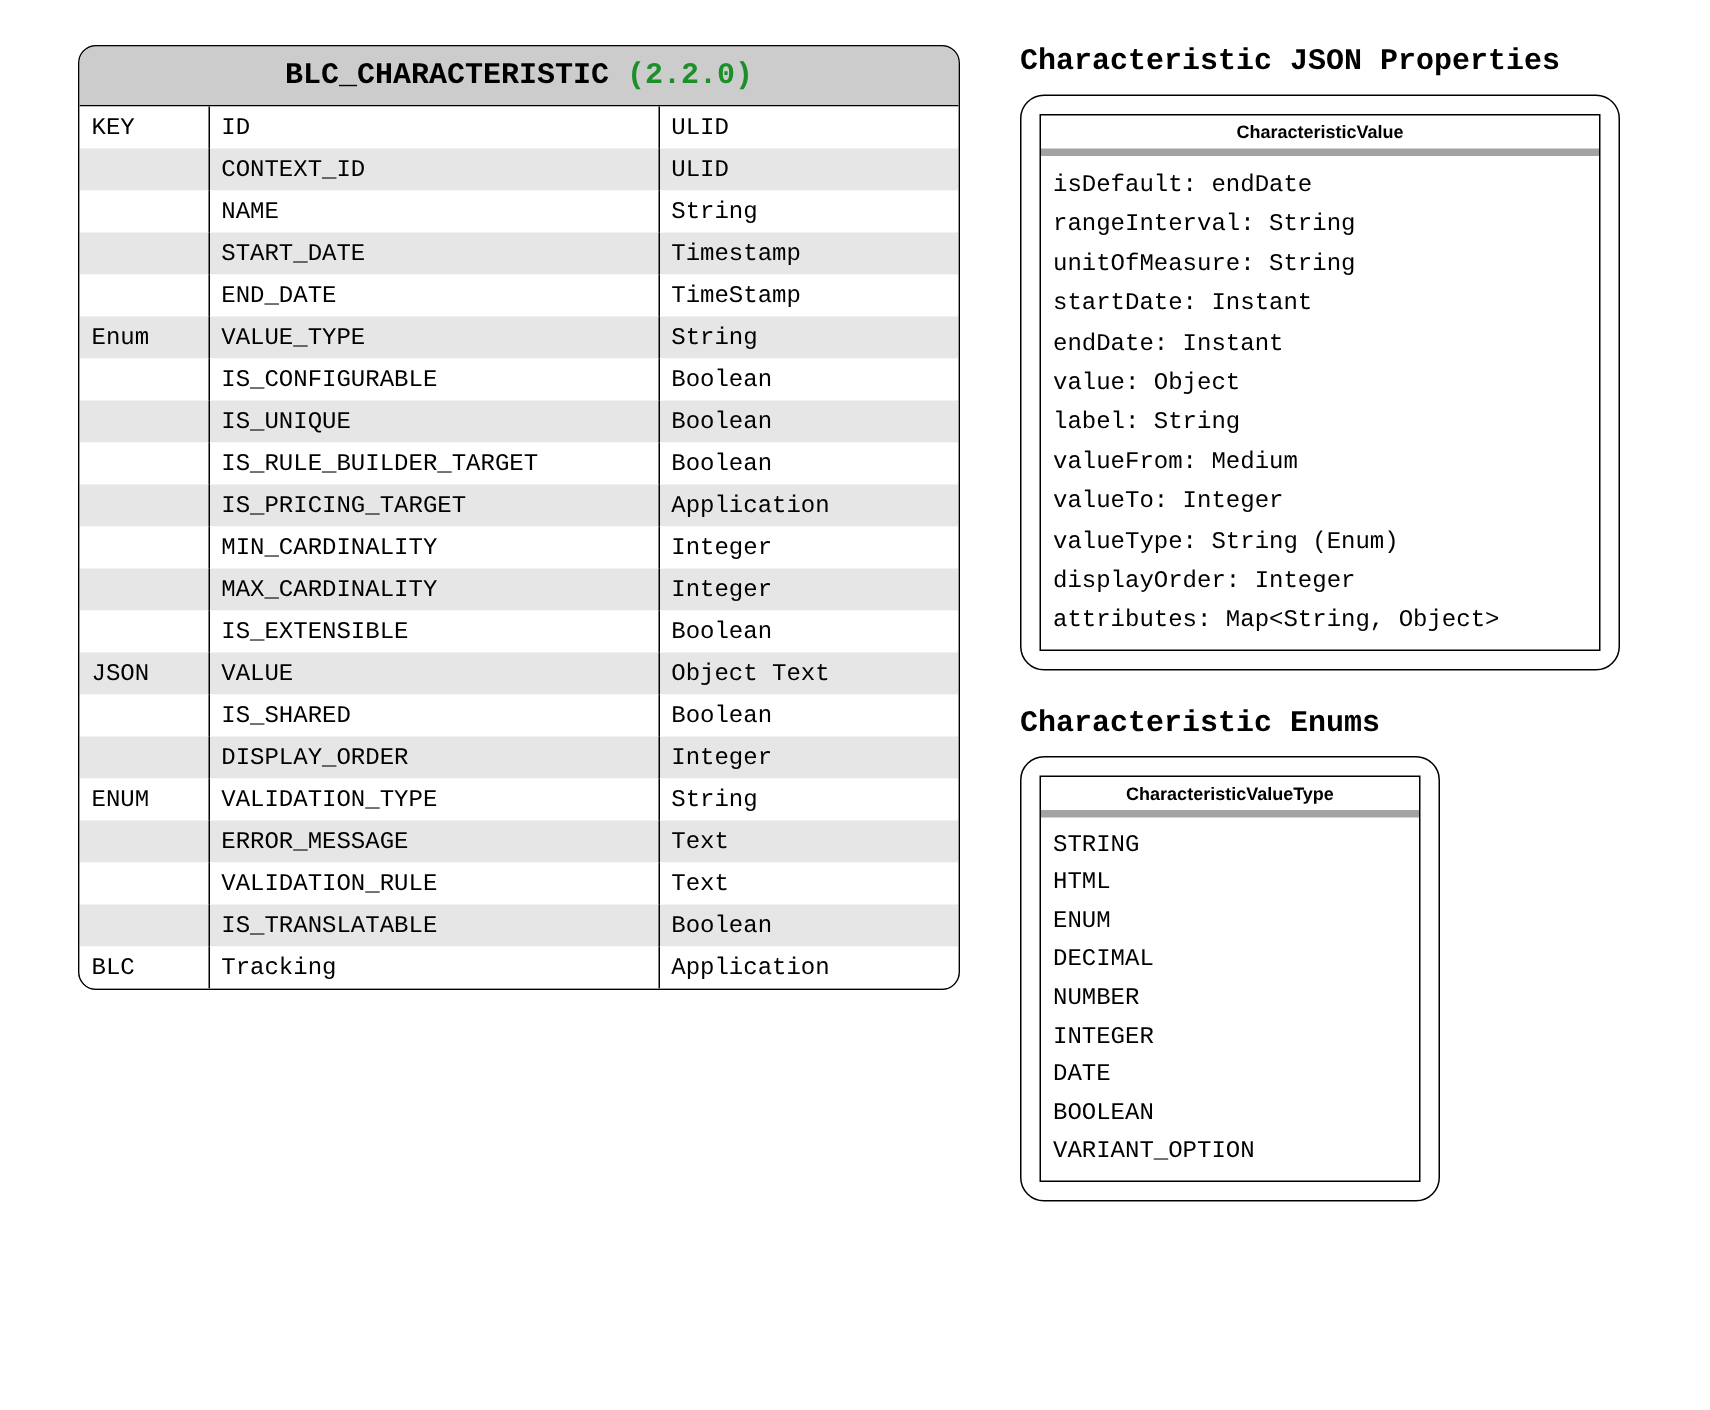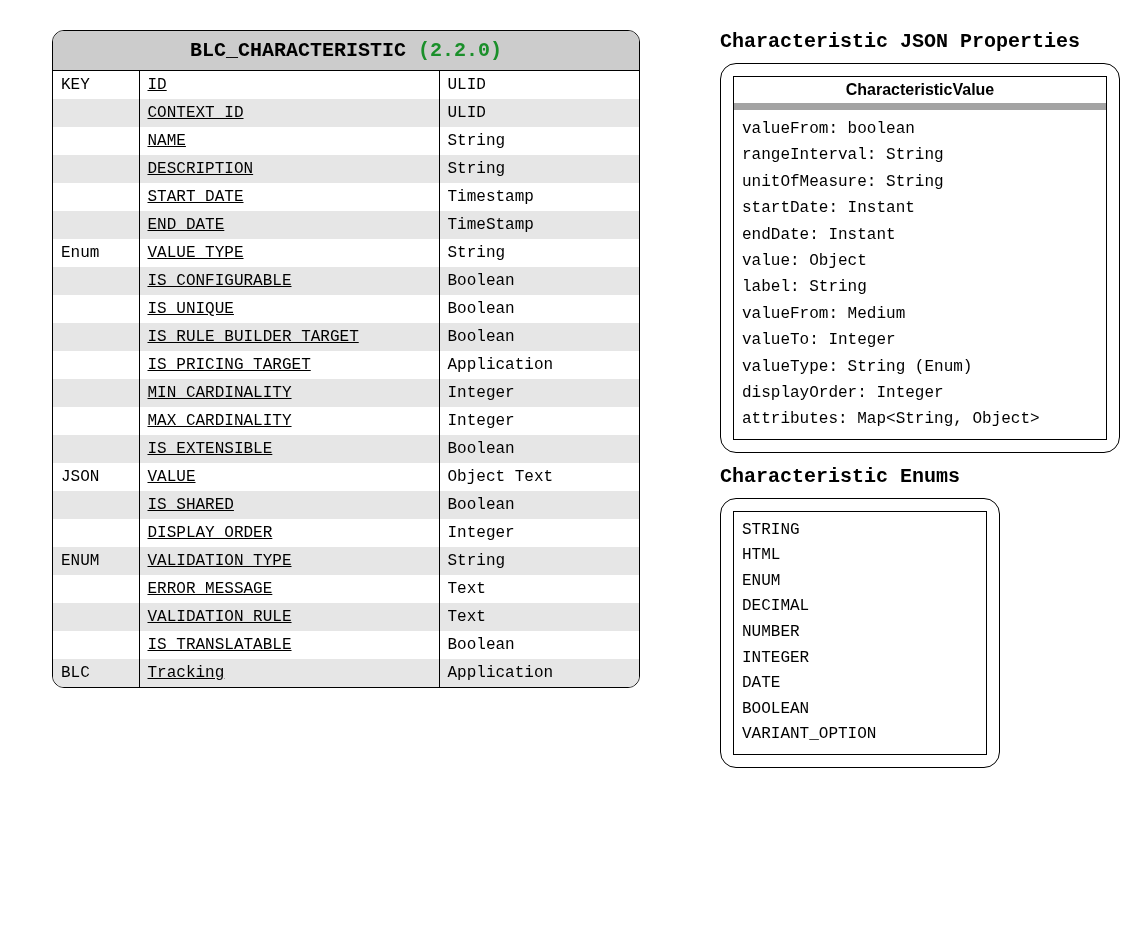--- a/index.html
+++ b/index.html
@@ -10,21 +10,21 @@
     font-family: "Courier New", Courier, monospace;
     font-size: 16px;
     color: #000;
   }
   .layout {
     display: flex;
     gap: 40px;
     align-items: flex-start;
   }
   .col-left { flex: 0 0 600px; padding-left: 12px; }
-  .col-right { flex: 0 0 400px; display: flex; flex-direction: column; gap: 12px; margin-left: 40px; }
+  .col-right { flex: 0 0 400px; display: flex; flex-direction: column; gap: 24px; }
 
   
   .schema {
     border: 1.5px solid #000;
     border-radius: 12px;
     overflow: hidden;
     width: 100%;
   }
   .schema-title {
     background: #cccccc;
@@ -41,21 +41,21 @@
     width: 100%;
   }
   .schema td {
     border-left: 1px solid #000;
     padding: 5px 8px;
     font-family: "Courier New", Courier, monospace;
     font-size: 16px;
     white-space: nowrap;
   }
   .schema td:first-child { border-left: none; width: 86px; }
-  .schema td:nth-child(2) { width: 300px; text-decoration: underline; }
+  .schema td:nth-child(2) { width: 300px; }
   .schema tr:nth-child(even) td { background: #e6e6e6; }
   .schema tr:nth-child(odd) td { background: #ffffff; }
 
   
   .sec-heading {
     font-weight: bold;
     font-size: 20px;
     margin: 0 0 10px 0;
     font-family: "Courier New", Courier, monospace;
   }
@@ -66,23 +66,23 @@
     border-radius: 16px;
     padding: 12px;
   }
   .inner-box {
     border: 1px solid #000;
   }
   .inner-title {
     text-align: center;
     font-weight: bold;
     padding: 4px 6px;
-    border-bottom: 7px solid #a3a3a3;
+    border-bottom: 5px solid #a3a3a3;
     font-family: Arial, Helvetica, sans-serif;
-    font-size: 16px;
+    font-size: 12px;
   }
   .inner-body {
     padding: 6px 8px;
   }
   .inner-body .line {
     font-family: "Courier New", Courier, monospace;
     font-size: 16px;
     line-height: 1.65;
     white-space: nowrap;
   }
@@ -114,25 +114,20 @@
               <td>CONTEXT_ID</td>
               <td>ULID</td>
             </tr>
             <tr>
               <td></td>
               <td>NAME</td>
               <td>String</td>
             </tr>
             <tr>
               <td></td>
-              <td>DESCRIPTION</td>
-              <td>String</td>
-            </tr>
-            <tr>
-              <td></td>
               <td>START_DATE</td>
               <td>Timestamp</td>
             </tr>
             <tr>
               <td></td>
               <td>END_DATE</td>
               <td>TimeStamp</td>
             </tr>
             <tr>
               <td>Enum</td>
@@ -220,41 +215,42 @@
   </div>
 
   <div class="col-right">
 
     <div>
       <div class="sec-heading">Characteristic JSON Properties</div>
       <div class="card">
         <div class="inner-box">
           <div class="inner-title">CharacteristicValue</div>
           <div class="inner-body" id="json-props-body">
-              <div class="line">valueFrom: boolean</div>
+              <div class="line">isDefault: endDate</div>
               <div class="line">rangeInterval: String</div>
               <div class="line">unitOfMeasure: String</div>
               <div class="line">startDate: Instant</div>
               <div class="line">endDate: Instant</div>
               <div class="line">value: Object</div>
               <div class="line">label: String</div>
               <div class="line">valueFrom: Medium</div>
               <div class="line">valueTo: Integer</div>
               <div class="line">valueType: String (Enum)</div>
               <div class="line">displayOrder: Integer</div>
               <div class="line">attributes: Map&lt;String, Object&gt;</div>
             </div>
         </div>
       </div>
     </div>
 
     <div>
       <div class="sec-heading">Characteristic Enums</div>
       <div class="card enum-card">
         <div class="inner-box">
+          <div class="inner-title">CharacteristicValueType</div>
           <div class="inner-body" id="enums-body">
               <div class="line">STRING</div>
               <div class="line">HTML</div>
               <div class="line">ENUM</div>
               <div class="line">DECIMAL</div>
               <div class="line">NUMBER</div>
               <div class="line">INTEGER</div>
               <div class="line">DATE</div>
               <div class="line">BOOLEAN</div>
               <div class="line">VARIANT_OPTION</div>

